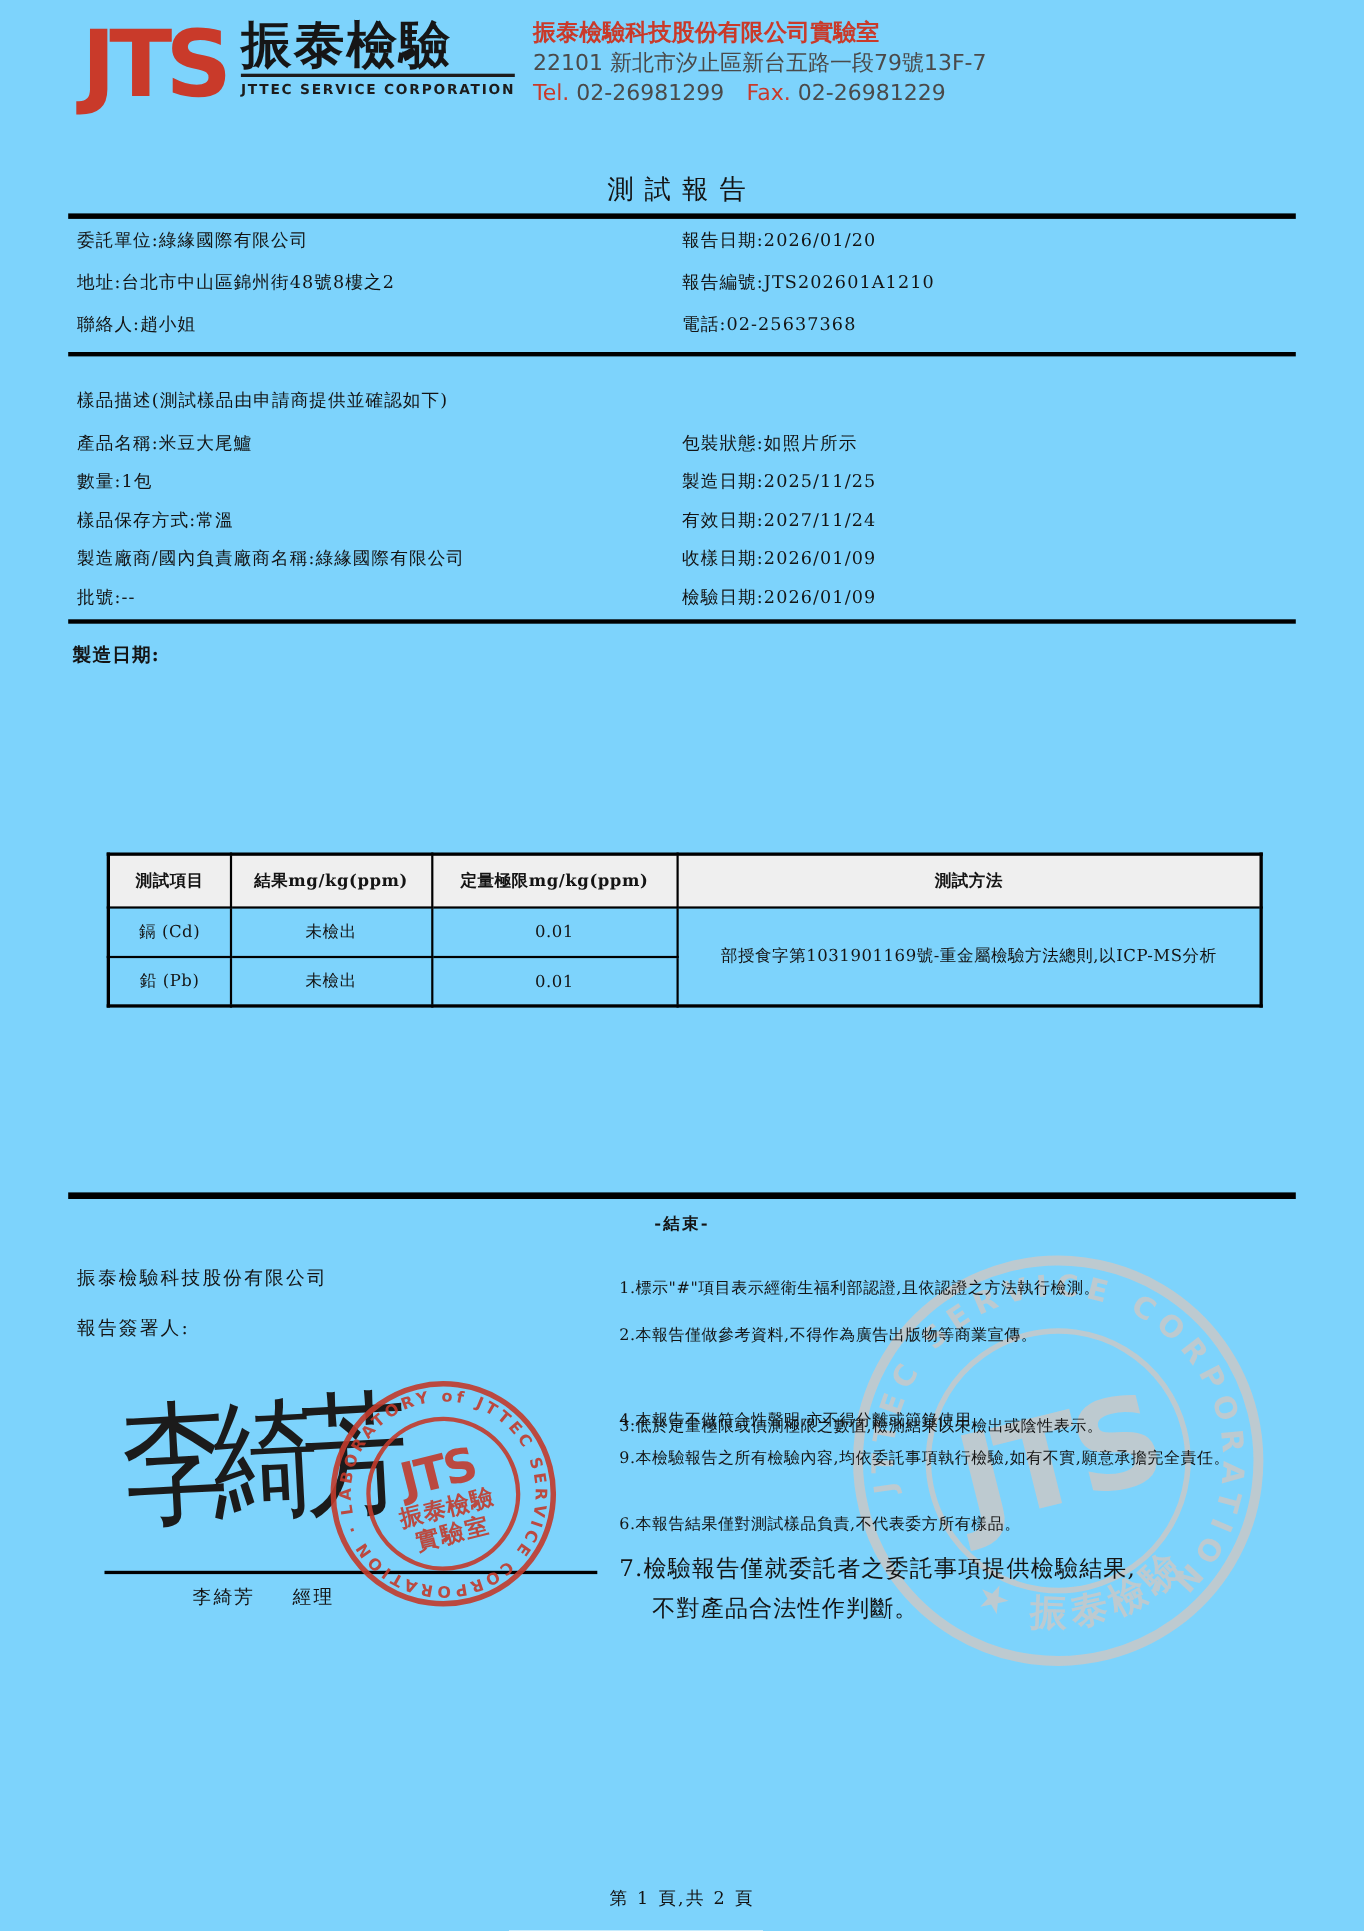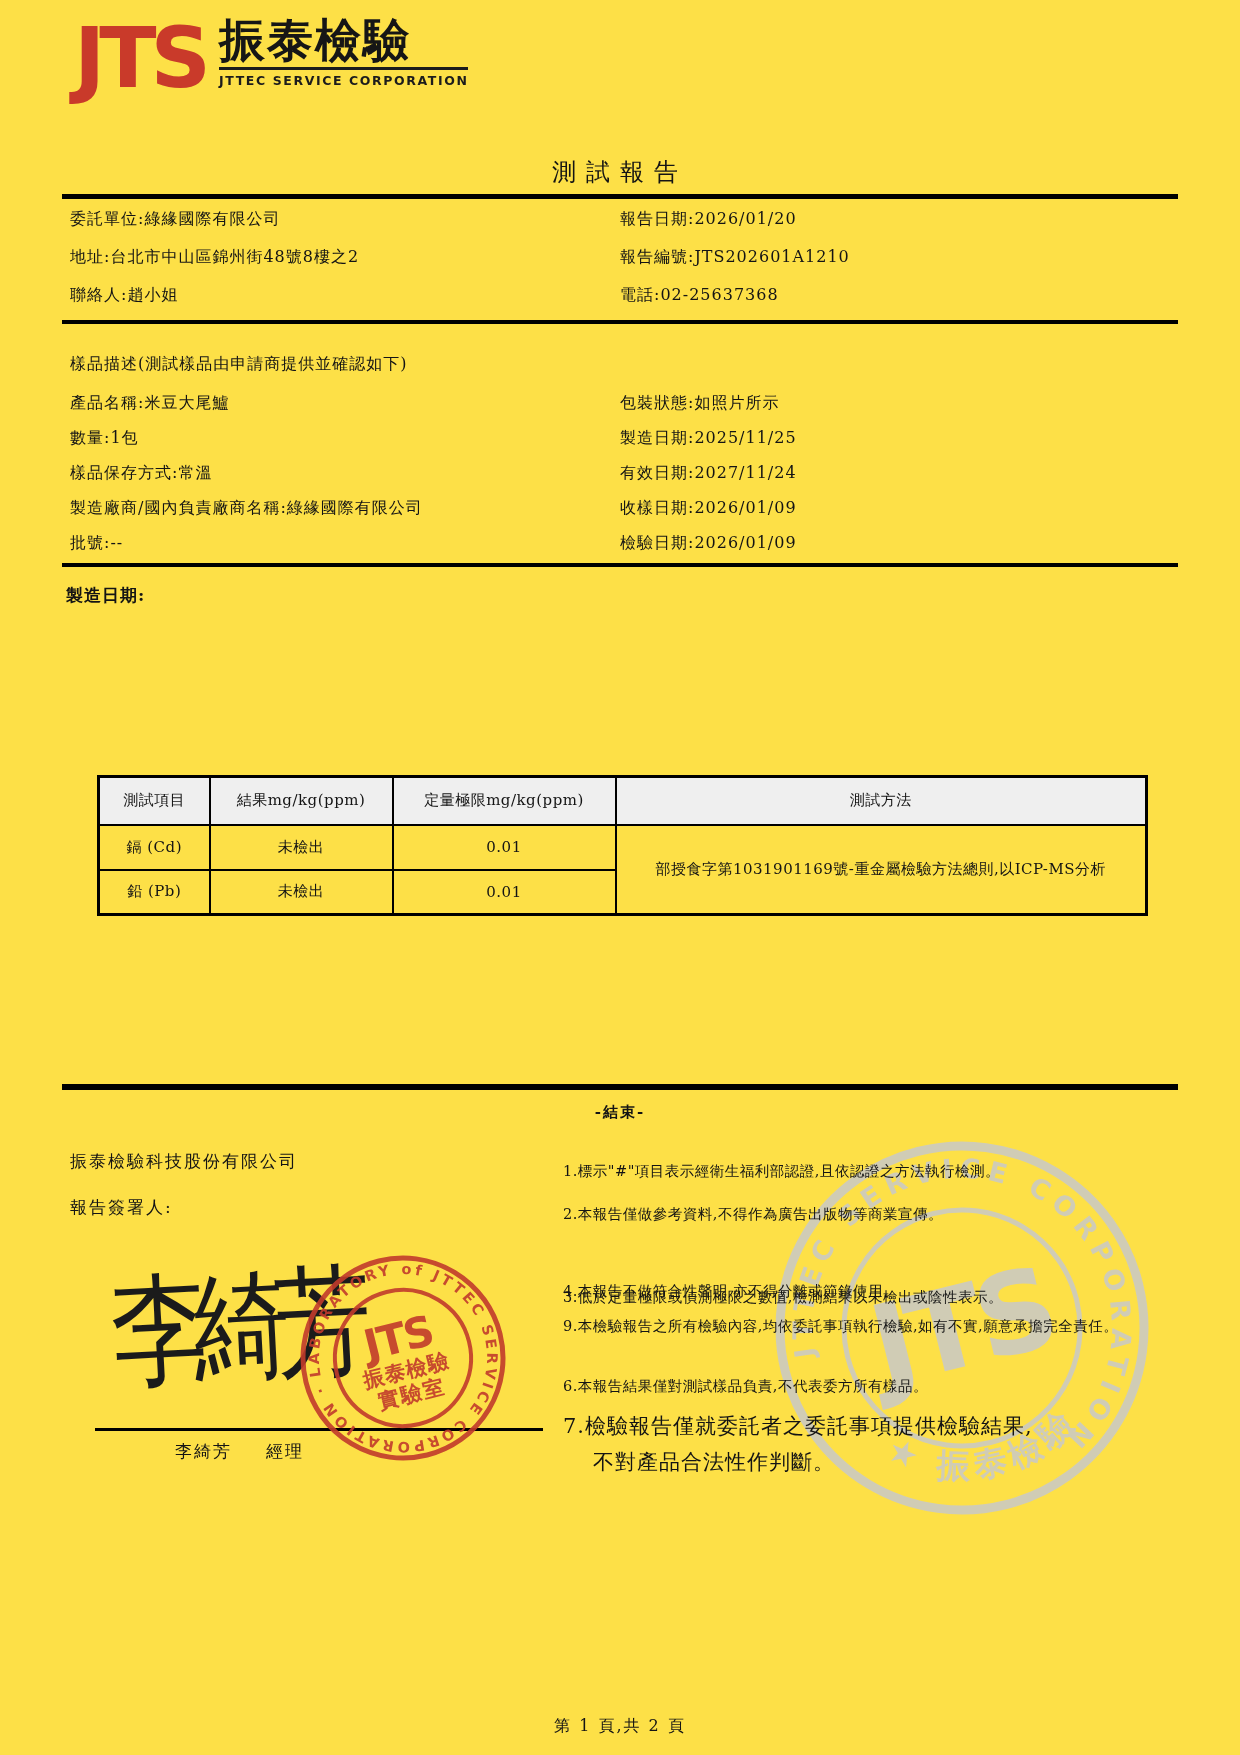--- a/index.html
+++ b/index.html
@@ -5,21 +5,21 @@
   :root{
     --brand_red:#c93a2a;
     --stamp_red:#c23b2c;
     --wm_gray:#c9c9c9;
     --ink:#141414;
     --soft_ink:#4a4a4a;
   }
   *{margin:0;padding:0;box-sizing:border-box;}
   html,body{background:#ffffff;}
   body{font-family:"DejaVu Serif", serif; color:var(--ink);}
-  .page{position:relative;width:1240px;height:1755px;background:#fde047;overflow:hidden;}
+  .page{position:relative;width:1240px;height:1755px;background:#7dd3fc;overflow:hidden;}
 
   
   .hdr{position:absolute;left:74px;top:16px;display:flex;align-items:flex-start;}
   .logo{display:flex;align-items:flex-end;}
   .logo-jts{font-family:"DejaVu Sans", sans-serif;font-weight:900;font-size:84px;line-height:.85;
     color:var(--brand_red);letter-spacing:-6px;transform:translateY(6px);}
   .logo-txt{margin-left:14px;}
   .logo-cn{font-family:"DejaVu Sans", sans-serif;font-weight:900;font-size:46px;line-height:1.05;
     letter-spacing:2px;color:#161616;}
   .logo-en{font-family:"DejaVu Sans", sans-serif;font-weight:700;font-size:12.5px;letter-spacing:1.6px;
@@ -44,21 +44,21 @@
   .line{position:absolute;font-size:16px;letter-spacing:1px;white-space:nowrap;}
   .col-l{left:70px;}
   .col-r{left:620px;}
 
   
   .results-label{position:absolute;left:66px;top:584px;font-size:17px;font-weight:700;letter-spacing:1px;}
   table.results{position:absolute;left:97px;top:775px;width:1048px;border-collapse:collapse;
     table-layout:fixed;font-size:15px;}
   table.results th, table.results td{border:2px solid #000;text-align:center;vertical-align:middle;
     padding:0 4px;letter-spacing:.5px;}
-  table.results th{height:48px;background:#efefef;font-weight:400;}
+  table.results th{height:48px;background:#efefef;font-weight:700;}
   table.results td{height:45px;}
   table.results{border:3px solid #000;}
 
   
   .end-marker{position:absolute;left:62px;width:1116px;top:1103px;text-align:center;
     font-size:15px;font-weight:700;letter-spacing:2px;}
   .sign-company{position:absolute;left:70px;top:1150px;font-size:17px;letter-spacing:2px;}
   .sign-label{position:absolute;left:70px;top:1196px;font-size:17px;letter-spacing:2px;}
   .signature{position:absolute;left:108px;top:1268px;font-size:96px;line-height:1.1;
     letter-spacing:-14px;transform:rotate(-3deg) scaleY(1.25);transform-origin:left top;
@@ -81,20 +81,30 @@
 <body>
 
 <div class="page">
 
   <div class="hdr">
     <div class="logo">
       <div class="logo-jts">JTS</div>
       <div class="logo-txt">
         <div class="logo-cn">振泰檢驗</div>
         <div class="logo-en">JTTEC SERVICE CORPORATION</div>
+      </div>
+    </div>
+    <div class="hdr-info">
+      <div class="hdr-company">振泰檢驗科技股份有限公司實驗室</div>
+      <div class="hdr-address">22101 新北市汐止區新台五路一段79號13F-7</div>
+      <div class="hdr-telfax">
+        <span class="red">Tel.</span>
+        <span class="num">02-26981299</span>
+        <span class="red">Fax.</span>
+        <span class="num">02-26981229</span>
       </div>
     </div>
   </div>
 
   <div class="title">測試報告</div>
   <div class="rule r1"></div>
 
   <div class="line col-l" style="top:209px">委託單位:綠緣國際有限公司</div>
   <div class="line col-l" style="top:247px">地址:台北市中山區錦州街48號8樓之2</div>
   <div class="line col-l" style="top:285px">聯絡人:趙小姐</div>

